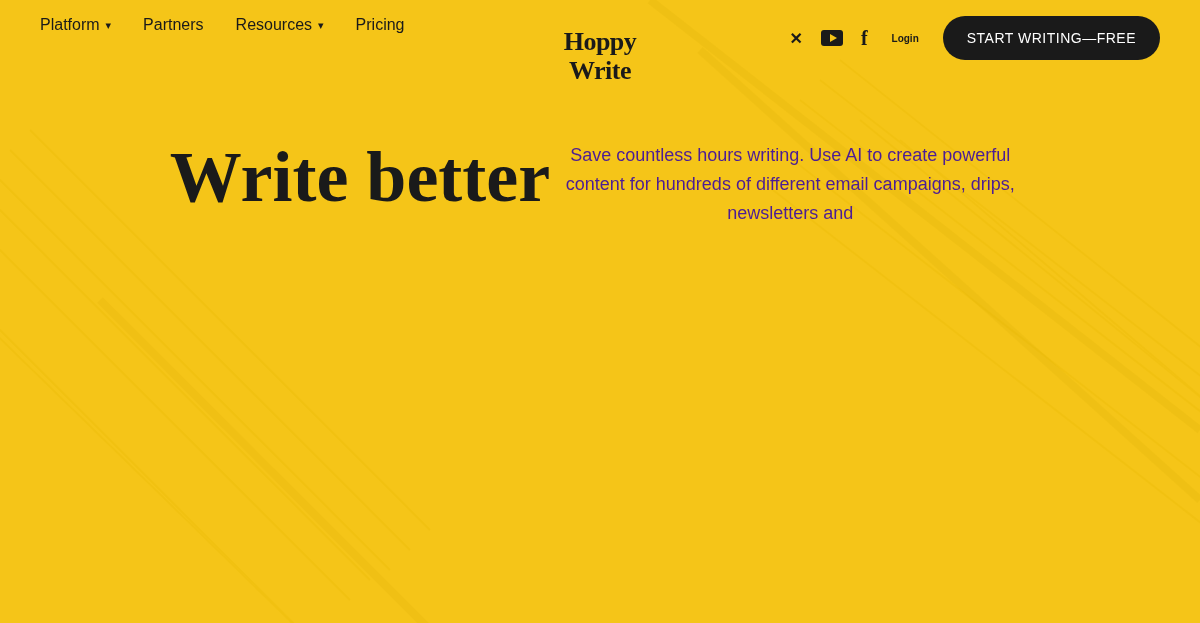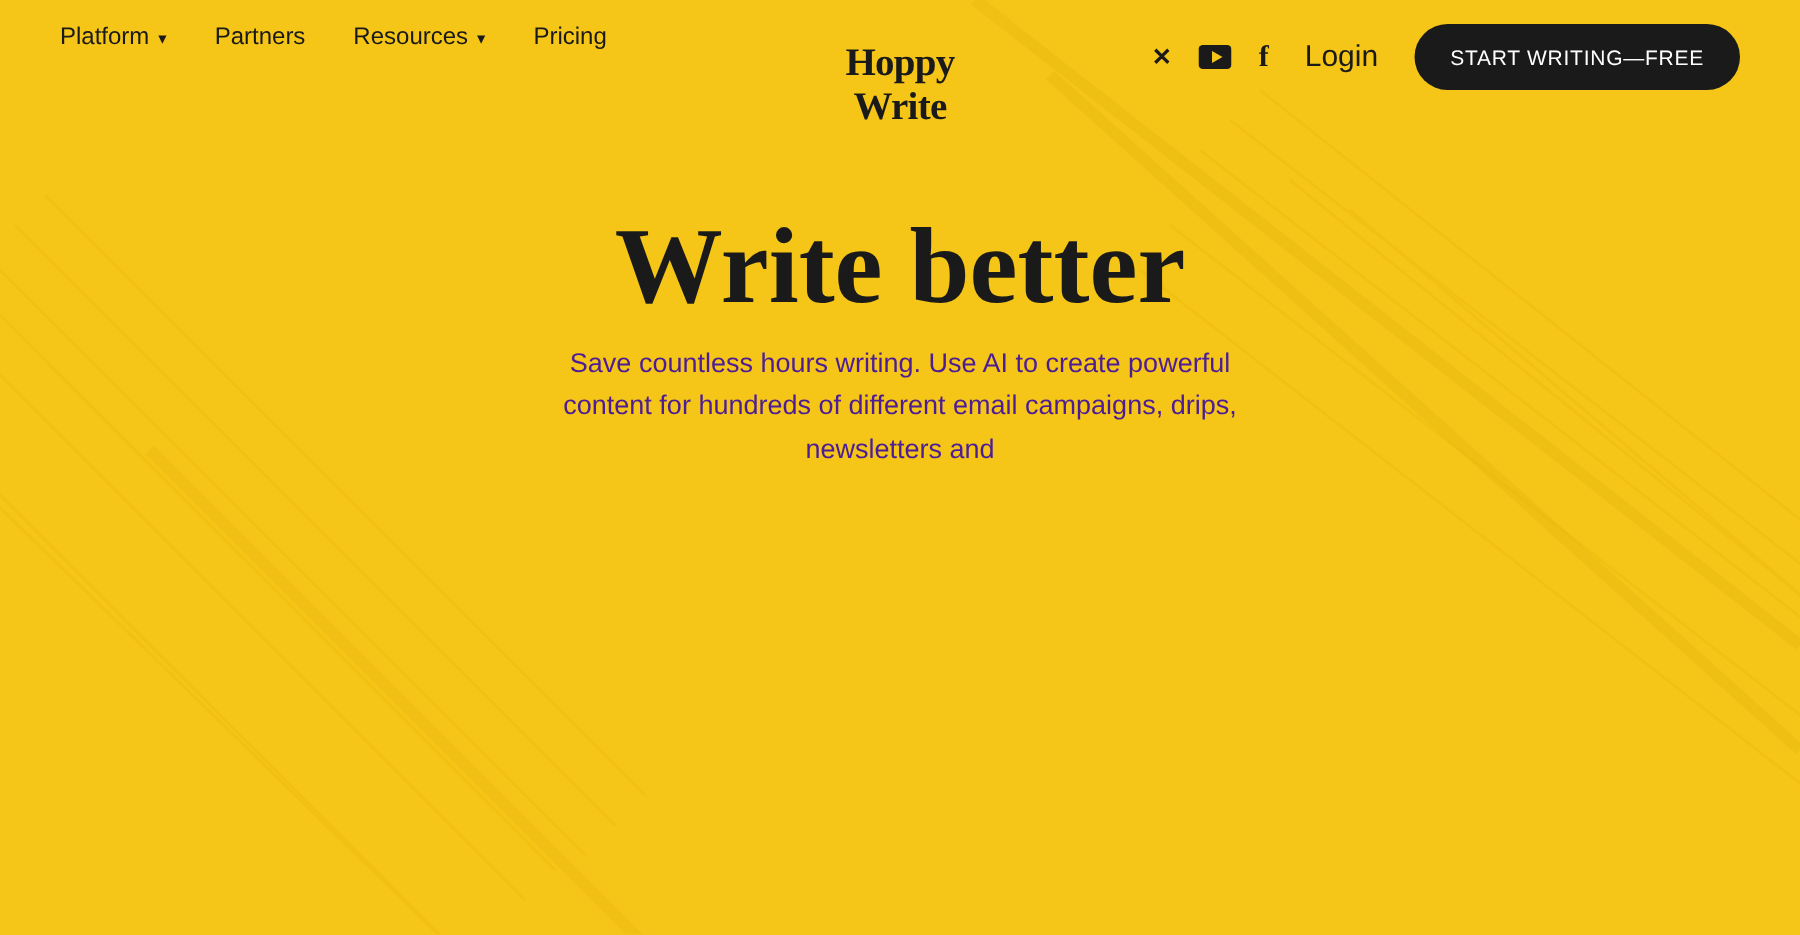--- a/index.html
+++ b/index.html
@@ -100,22 +100,22 @@
     .social-icon {
       font-size: 18px;
       color: #1a1a1a;
       cursor: pointer;
       display: flex;
       align-items: center;
       justify-content: center;
     }
 
     .login-link {
-      font-size: 20px;
-      font-weight: 400;
+      font-size: 10px;
+      font-weight: 700;
       color: #1a1a1a;
       cursor: pointer;
       text-decoration: none;
     }
 
     .cta-button {
       background-color: #1a1a1a;
       color: #ffffff;
       border: none;
       border-radius: 50px;
@@ -125,22 +125,21 @@
       letter-spacing: 0.5px;
       cursor: pointer;
       white-space: nowrap;
     }
 
     
     .hero {
       position: relative;
       z-index: 10;
       display: flex;
-      flex-direction: column;
-      align-items: center;
+      align-items: flex-end;
       justify-content: center;
       padding-top: 40px;
       text-align: center;
     }
 
     .hero-headline {
       font-size: 72px;
       font-weight: 900;
       color: #1a1a1a;
       line-height: 1.05;

